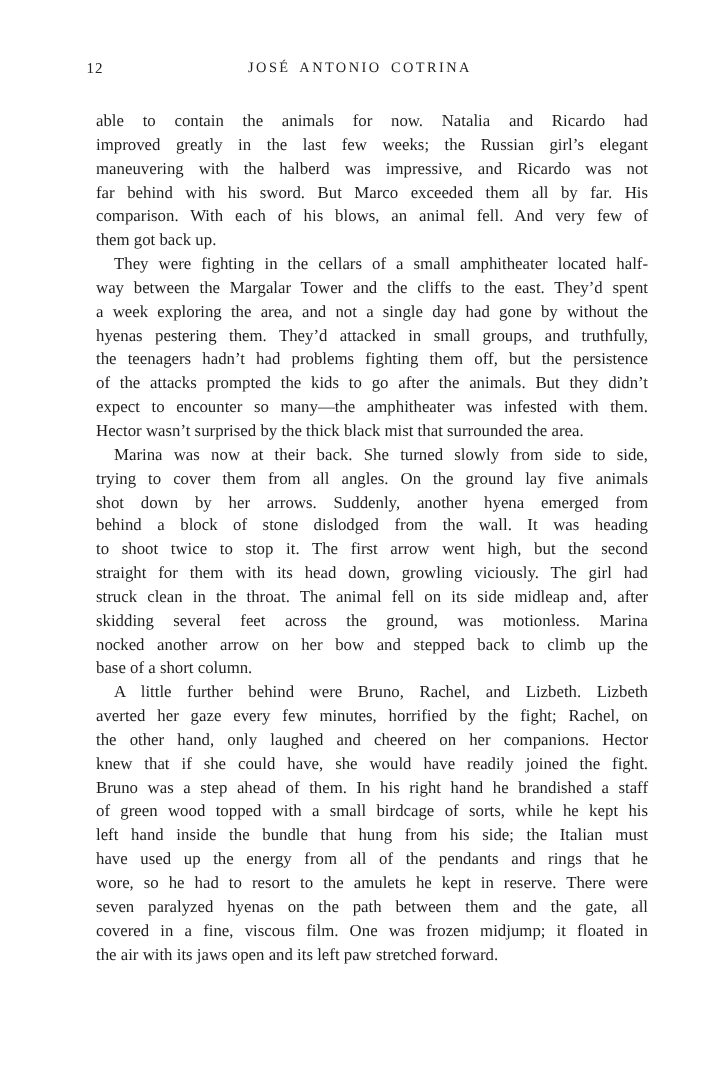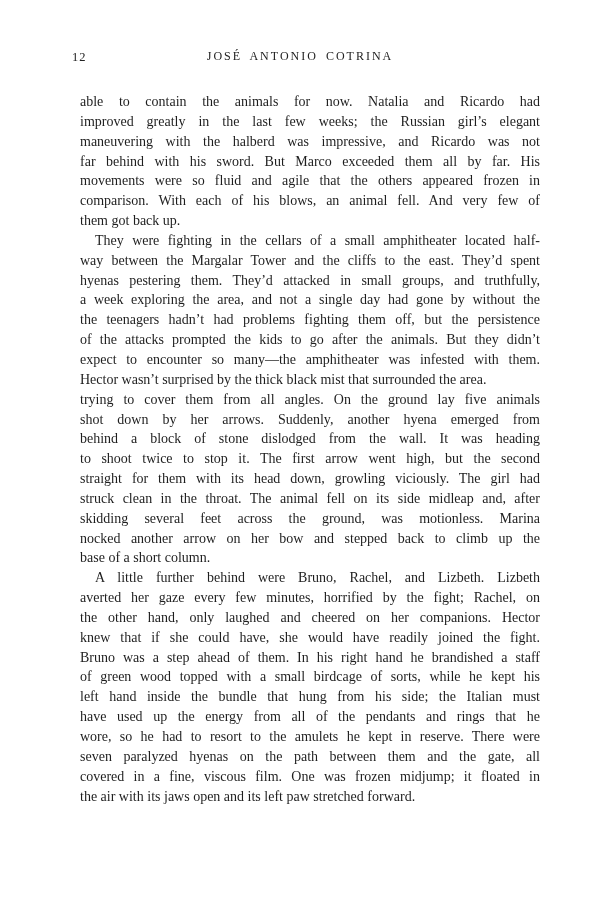--- a/index.html
+++ b/index.html
@@ -67,31 +67,31 @@
 <div class="page">
   <header class="running-header">
     <span class="page-number">12</span>
     <span class="header-title">JOSÉ ANTONIO COTRINA</span>
   </header>
   <main class="body-text">
       <div class="line">able to contain the animals for now. Natalia and Ricardo had</div>
       <div class="line">improved greatly in the last few weeks; the Russian girl’s elegant</div>
       <div class="line">maneuvering with the halberd was impressive, and Ricardo was not</div>
       <div class="line">far behind with his sword. But Marco exceeded them all by far. His</div>
-      <div class="line">movements were so fluid and agile that the others appeared frozen in</div>
       <div class="line">comparison. With each of his blows, an animal fell. And very few of</div>
       <div class="line last">them got back up.</div>
       <div class="line indent">They were fighting in the cellars of a small amphitheater located half-</div>
       <div class="line">way between the Margalar Tower and the cliffs to the east. They’d spent</div>
+      <div class="line">a week exploring the area, and not a single day had gone by without the</div>
       <div class="line">hyenas pestering them. They’d attacked in small groups, and truthfully,</div>
-      <div class="line">a week exploring the area, and not a single day had gone by without the</div>
       <div class="line">the teenagers hadn’t had problems fighting them off, but the persistence</div>
       <div class="line">of the attacks prompted the kids to go after the animals. But they didn’t</div>
       <div class="line">expect to encounter so many—the amphitheater was infested with them.</div>
       <div class="line last">Hector wasn’t surprised by the thick black mist that surrounded the area.</div>
+      <div class="line indent">Marina was now at their back. She turned slowly from side to side,</div>
       <div class="line">trying to cover them from all angles. On the ground lay five animals</div>
       <div class="line">shot down by her arrows. Suddenly, another hyena emerged from</div>
       <div class="line">behind a block of stone dislodged from the wall. It was heading</div>
       <div class="line">to shoot twice to stop it. The first arrow went high, but the second</div>
       <div class="line">straight for them with its head down, growling viciously. The girl had</div>
       <div class="line">struck clean in the throat. The animal fell on its side midleap and, after</div>
       <div class="line">skidding several feet across the ground, was motionless. Marina</div>
       <div class="line">nocked another arrow on her bow and stepped back to climb up the</div>
       <div class="line last">base of a short column.</div>
       <div class="line indent">A little further behind were Bruno, Rachel, and Lizbeth. Lizbeth</div>

